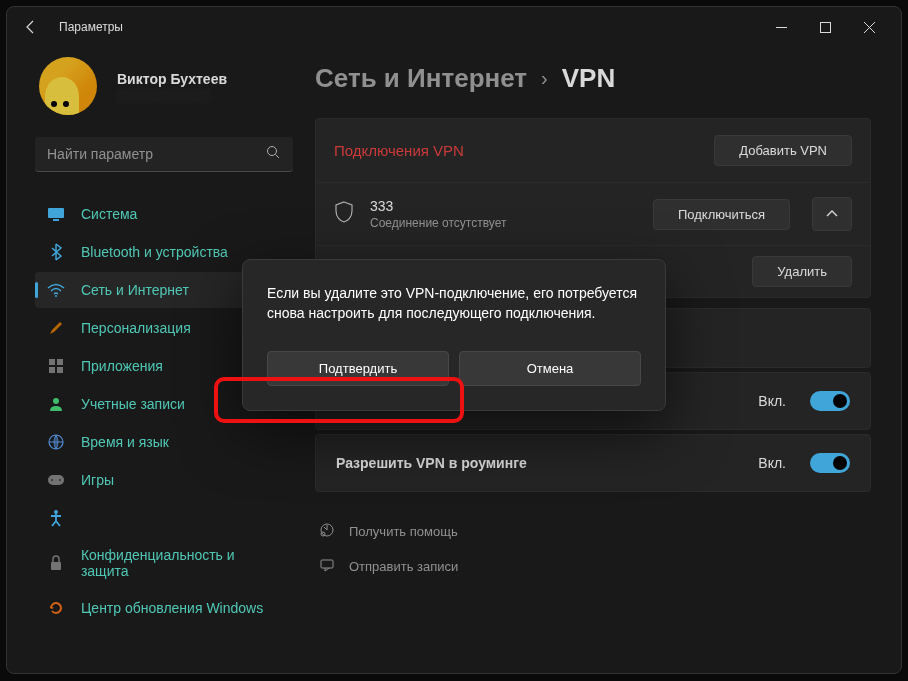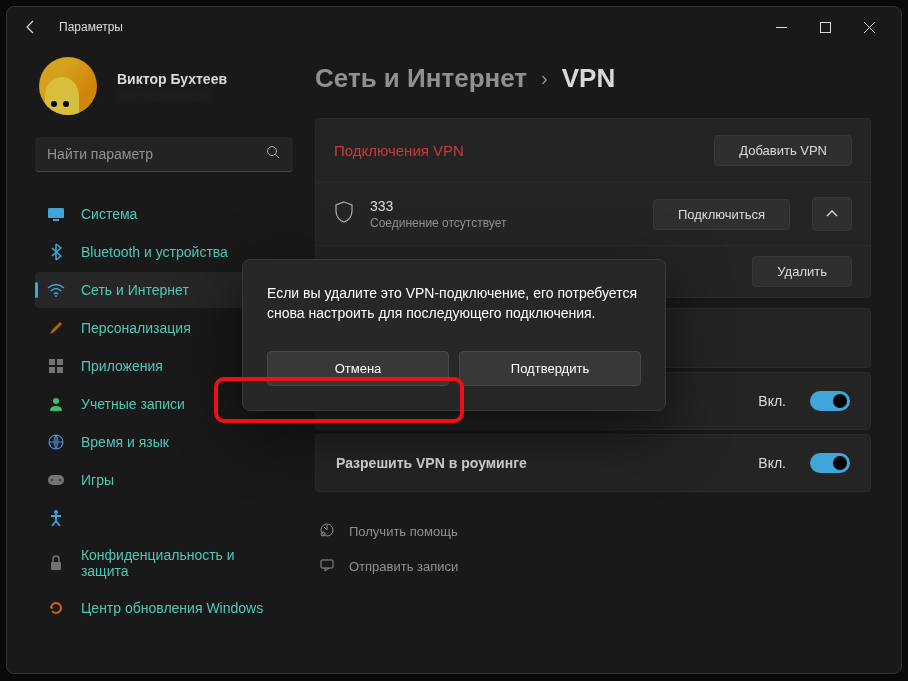--- a/index.html
+++ b/index.html
@@ -289,20 +289,20 @@
           <span>Отправить записи</span>
         </div>
       </div>
     </div>
   </div>
 
   <div class="dialog-backdrop">
     <div class="dialog">
       <div class="dialog-msg">Если вы удалите это VPN-подключение, его потребуется снова настроить для последующего подключения.</div>
       <div class="dialog-btns">
+        <button class="dialog-btn">Подтвердить</button>
         <button class="dialog-btn">Отмена</button>
-        <button class="dialog-btn">Подтвердить</button>
       </div>
     </div>
   </div>
 
   <div class="highlight" style="left:207px; top:370px; width:250px; height:46px;"></div>
 </div>
 
 </body></html>

